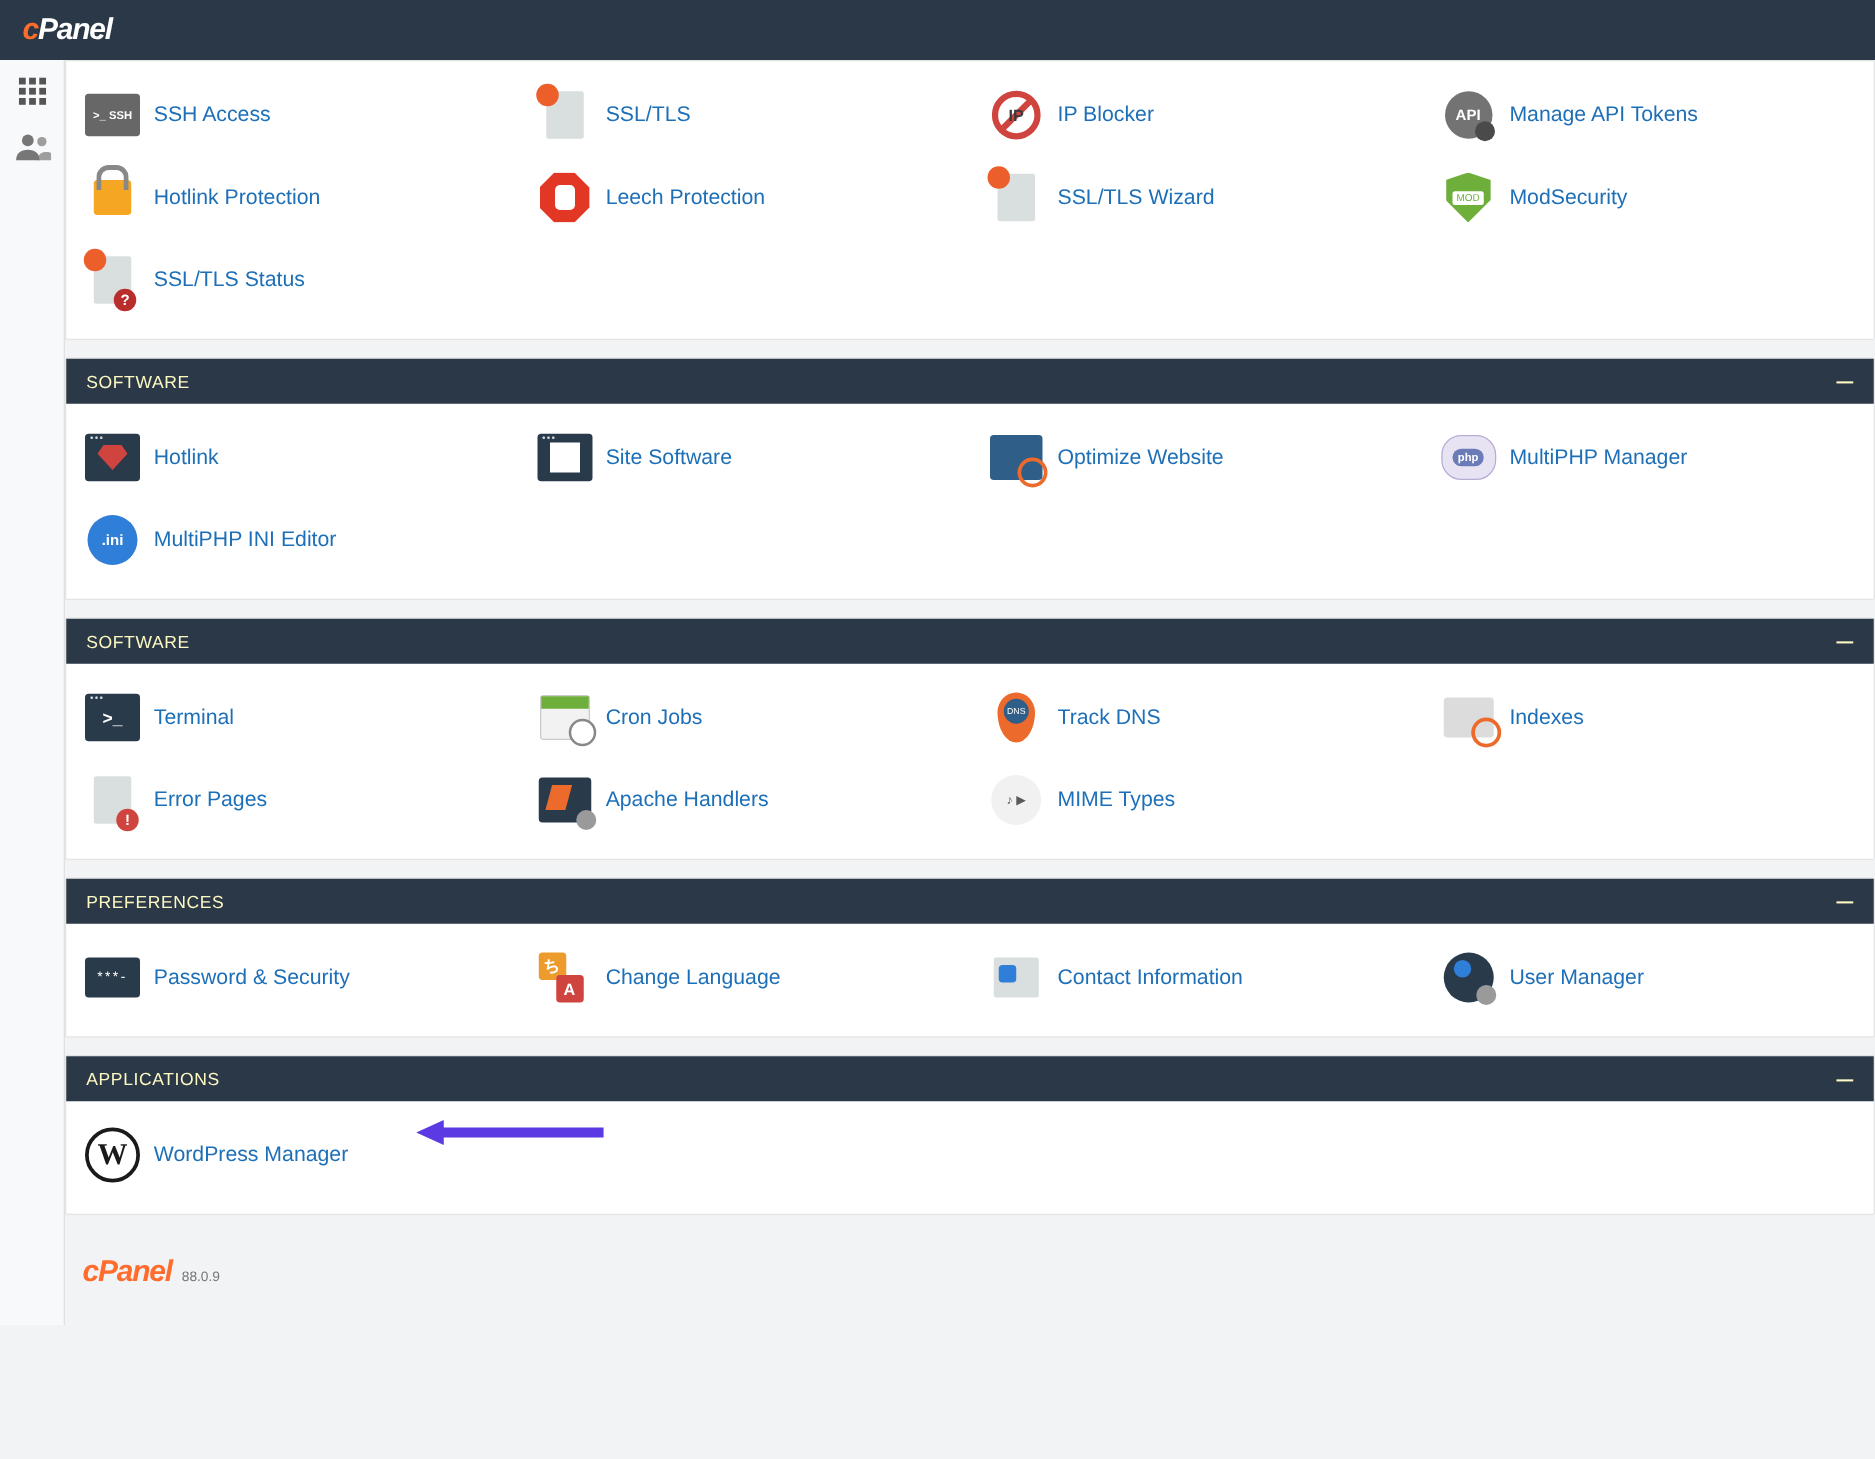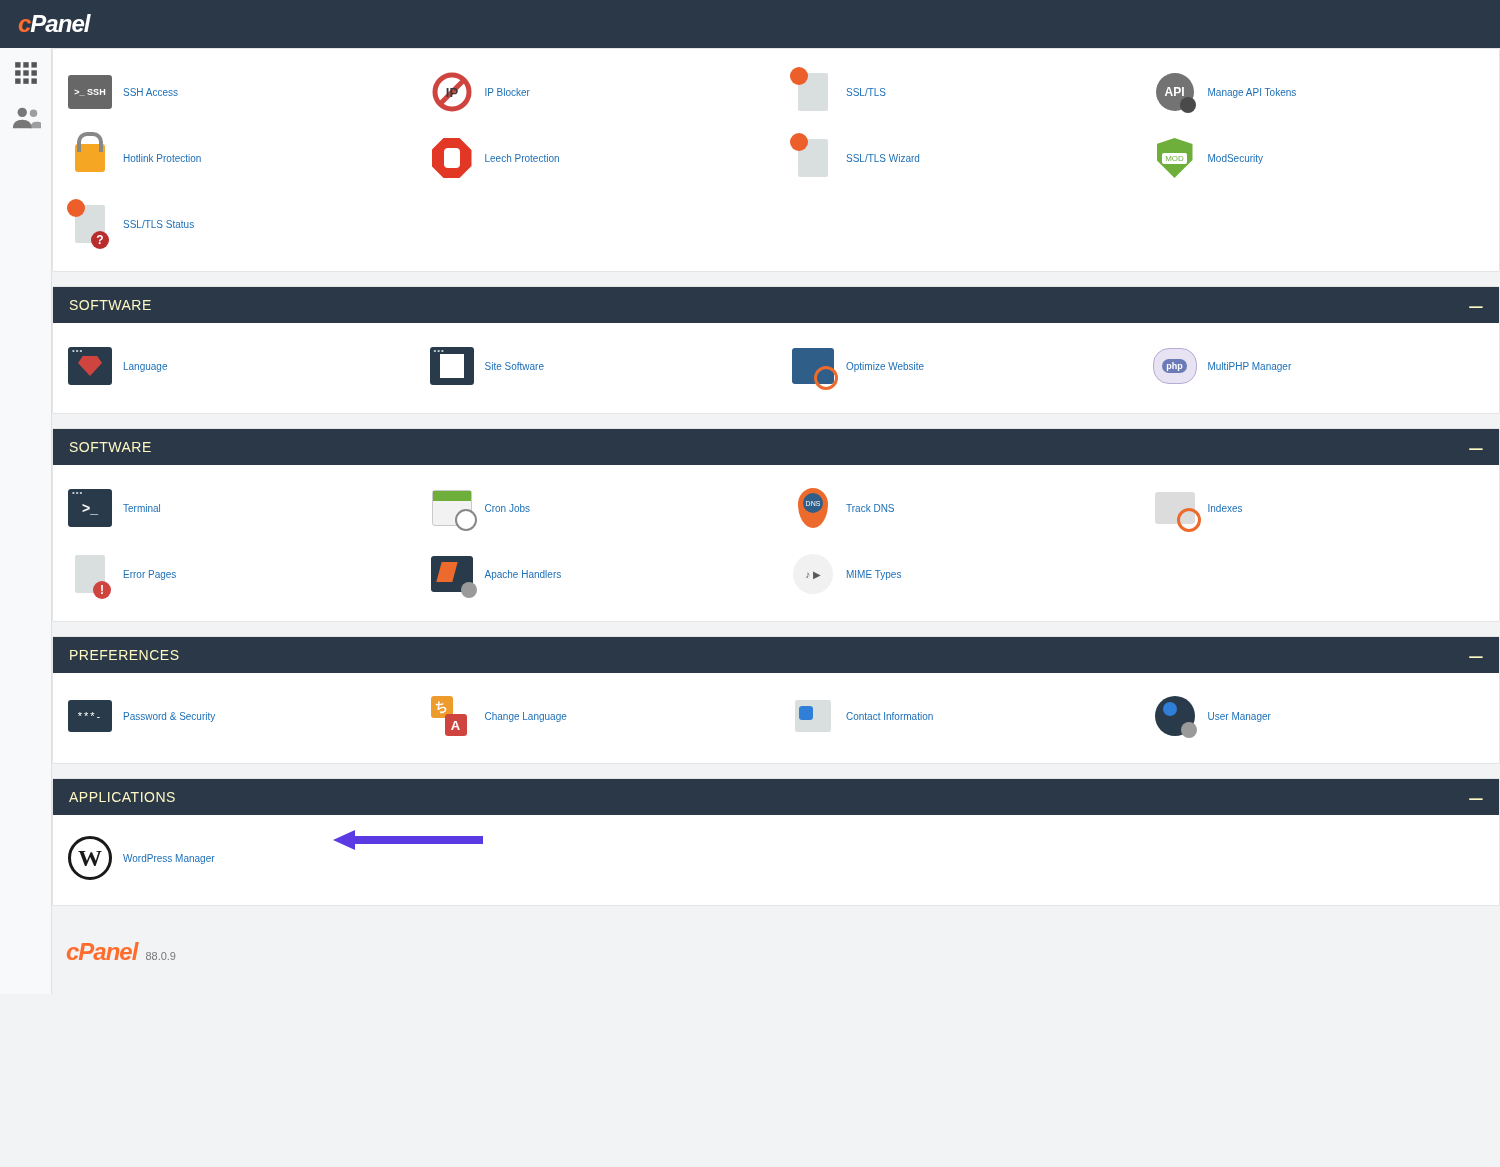--- a/index.html
+++ b/index.html
@@ -11,21 +11,21 @@
   .side { width: 52px; background: #f8f9fa; border-right: 1px solid #e0e0e0; padding-top: 10px; display: flex; flex-direction: column; align-items: center; gap: 14px; }
   .side-btn { width: 30px; height: 30px; display: flex; align-items: center; justify-content: center; color: #555; cursor: pointer; }
   .main { flex: 1; padding: 0; }
   .section { margin: 0 0 14px 0; background: #fff; border: 1px solid #e4e4e4; border-radius: 2px; }
   .section-first { margin-top: 0; }
   .section-head { background: #2a3847; color: #fef9c3; padding: 10px 16px; display: flex; justify-content: space-between; align-items: center; font-size: 14px; letter-spacing: .5px; cursor: pointer; }
   .section-head .collapse { font-size: 24px; line-height: 12px; font-weight: 300; }
   .section-body { padding: 10px 0 14px 0; display: flex; flex-wrap: wrap; }
   .item { width: 25%; padding: 12px 14px; display: flex; align-items: center; cursor: pointer; }
   .icon-box { width: 46px; height: 42px; margin-right: 10px; display: flex; align-items: center; justify-content: center; flex-shrink: 0; }
-  .label { color: #1d6fb7; font-size: 10px; }
+  .label { color: #1d6fb7; font-size: 17px; }
   .footer { padding: 18px 14px 28px 14px; display: flex; align-items: baseline; gap: 8px; }
   .footer .cp-logo { font-size: 24px; }
   .footer .ver { color: #777; font-size: 11px; }
   .arrow-annot { position: relative; }
   .arrow-svg { position: absolute; left: 280px; top: 10px; }
   
   .ic-ssh { width:44px;height:34px;background:#676767;border-radius:3px;position:relative;display:flex;align-items:center;justify-content:center;color:#fff;font-size:9px;font-weight:700; }
   .ic-ssh::before{content:">_ SSH";}
   .ic-ipblk svg{width:40px;height:40px;}
   .ic-cert { width:30px;height:38px;background:#d9dedf;position:relative;border-radius:2px;}
@@ -112,37 +112,37 @@
 
     <div class="section section-first">
       <div class="section-body">
         <div class="item">
             <div class="icon-box">
               <div class="ic-ssh"></div>
             </div>
             <span class="label">SSH Access</span>
           </div>
         <div class="item">
+            <div class="icon-box">
+              <div class="ic-cert"></div>
+            </div>
+            <span class="label">SSL/TLS</span>
+          </div>
+        <div class="item">
             <div class="icon-box ic-ipblk">
               <svg viewBox="0 0 40 40">
                 <circle cx="20" cy="20" r="17" fill="none" stroke="#d0443f" stroke-width="5"></circle>
                 <line x1="8" y1="32" x2="32" y2="8" stroke="#d0443f" stroke-width="5"></line>
                 <text x="20" y="25" font-size="13" font-weight="900" text-anchor="middle" fill="#3a3a3a">IP</text>
               </svg>
             </div>
             <span class="label">IP Blocker</span>
           </div>
         <div class="item">
             <div class="icon-box">
-              <div class="ic-cert"></div>
-            </div>
-            <span class="label">SSL/TLS</span>
-          </div>
-        <div class="item">
-            <div class="icon-box">
               <div class="ic-api">
                 <span>API</span>
               </div>
             </div>
             <span class="label">Manage API Tokens</span>
           </div>
         <div class="item">
             <div class="icon-box">
               <div class="ic-lock"></div>
             </div>
@@ -184,21 +184,21 @@
         <span>SOFTWARE</span>
         <span class="collapse">–</span>
       </div>
       <div class="section-body">
         <div class="item">
             <div class="icon-box">
               <div class="ic-tile ic-ruby">
                 <div class="inner"></div>
               </div>
             </div>
-            <span class="label">Language</span>
+            <span class="label">Hotlink</span>
           </div>
         <div class="item">
             <div class="icon-box">
               <div class="ic-tile ic-puzzle">
                 <div class="inner"></div>
               </div>
             </div>
             <span class="label">Site Software</span>
           </div>
         <div class="item">
@@ -207,20 +207,28 @@
             </div>
             <span class="label">Optimize Website</span>
           </div>
         <div class="item">
             <div class="icon-box">
               <div class="ic-php">
                 <span>php</span>
               </div>
             </div>
             <span class="label">MultiPHP Manager</span>
+          </div>
+        <div class="item">
+            <div class="icon-box">
+              <div class="ic-ini">
+                <span>.ini</span>
+              </div>
+            </div>
+            <span class="label">MultiPHP INI Editor</span>
           </div>
       </div>
     </div>
 
     <div class="section">
       <div class="section-head">
         <span>SOFTWARE</span>
         <span class="collapse">–</span>
       </div>
       <div class="section-body">

